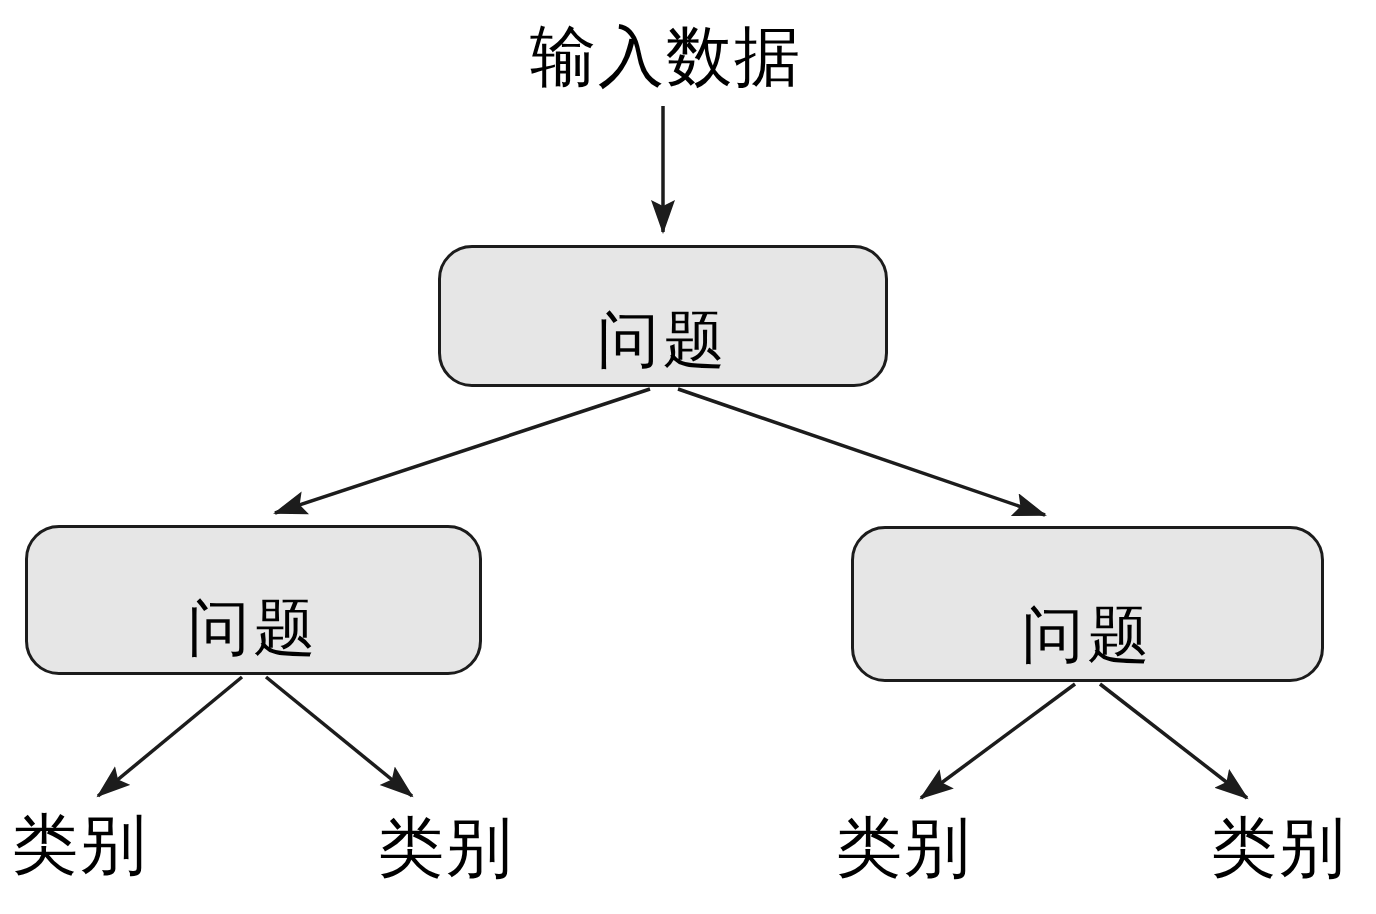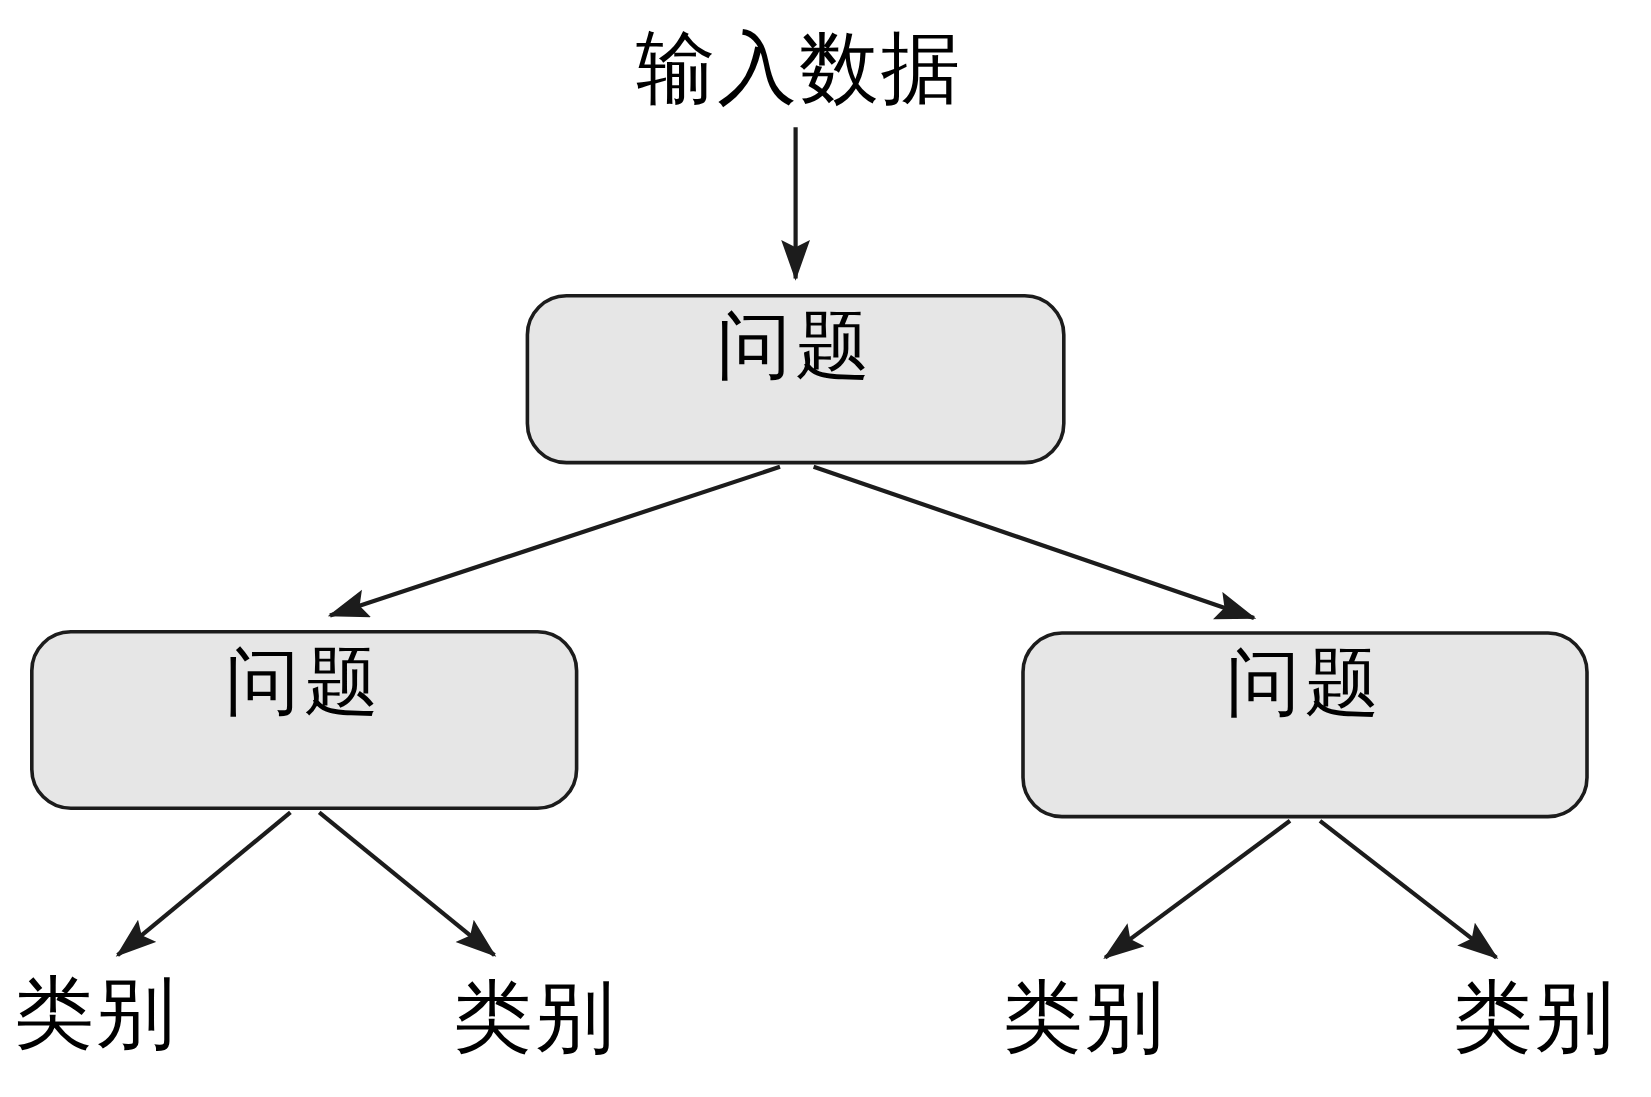--- a/index.html
+++ b/index.html
@@ -26,21 +26,21 @@
   .edges-layer line {
     stroke: #1c1c1c;
     stroke-width: 3.5;
   }
   .node-box {
     position: absolute;
     background: #e6e6e6;
     border: 3.5px solid #1c1c1c;
     border-radius: 34px;
     display: flex;
-    align-items: flex-start;
+    align-items: flex-end;
     justify-content: center;
     font-size: 62px;
     letter-spacing: 4px;
     box-sizing: border-box;
   }
   .node-box .box-label {
     transform: translateY(-2px);
   }
   .free-label {
     position: absolute;

